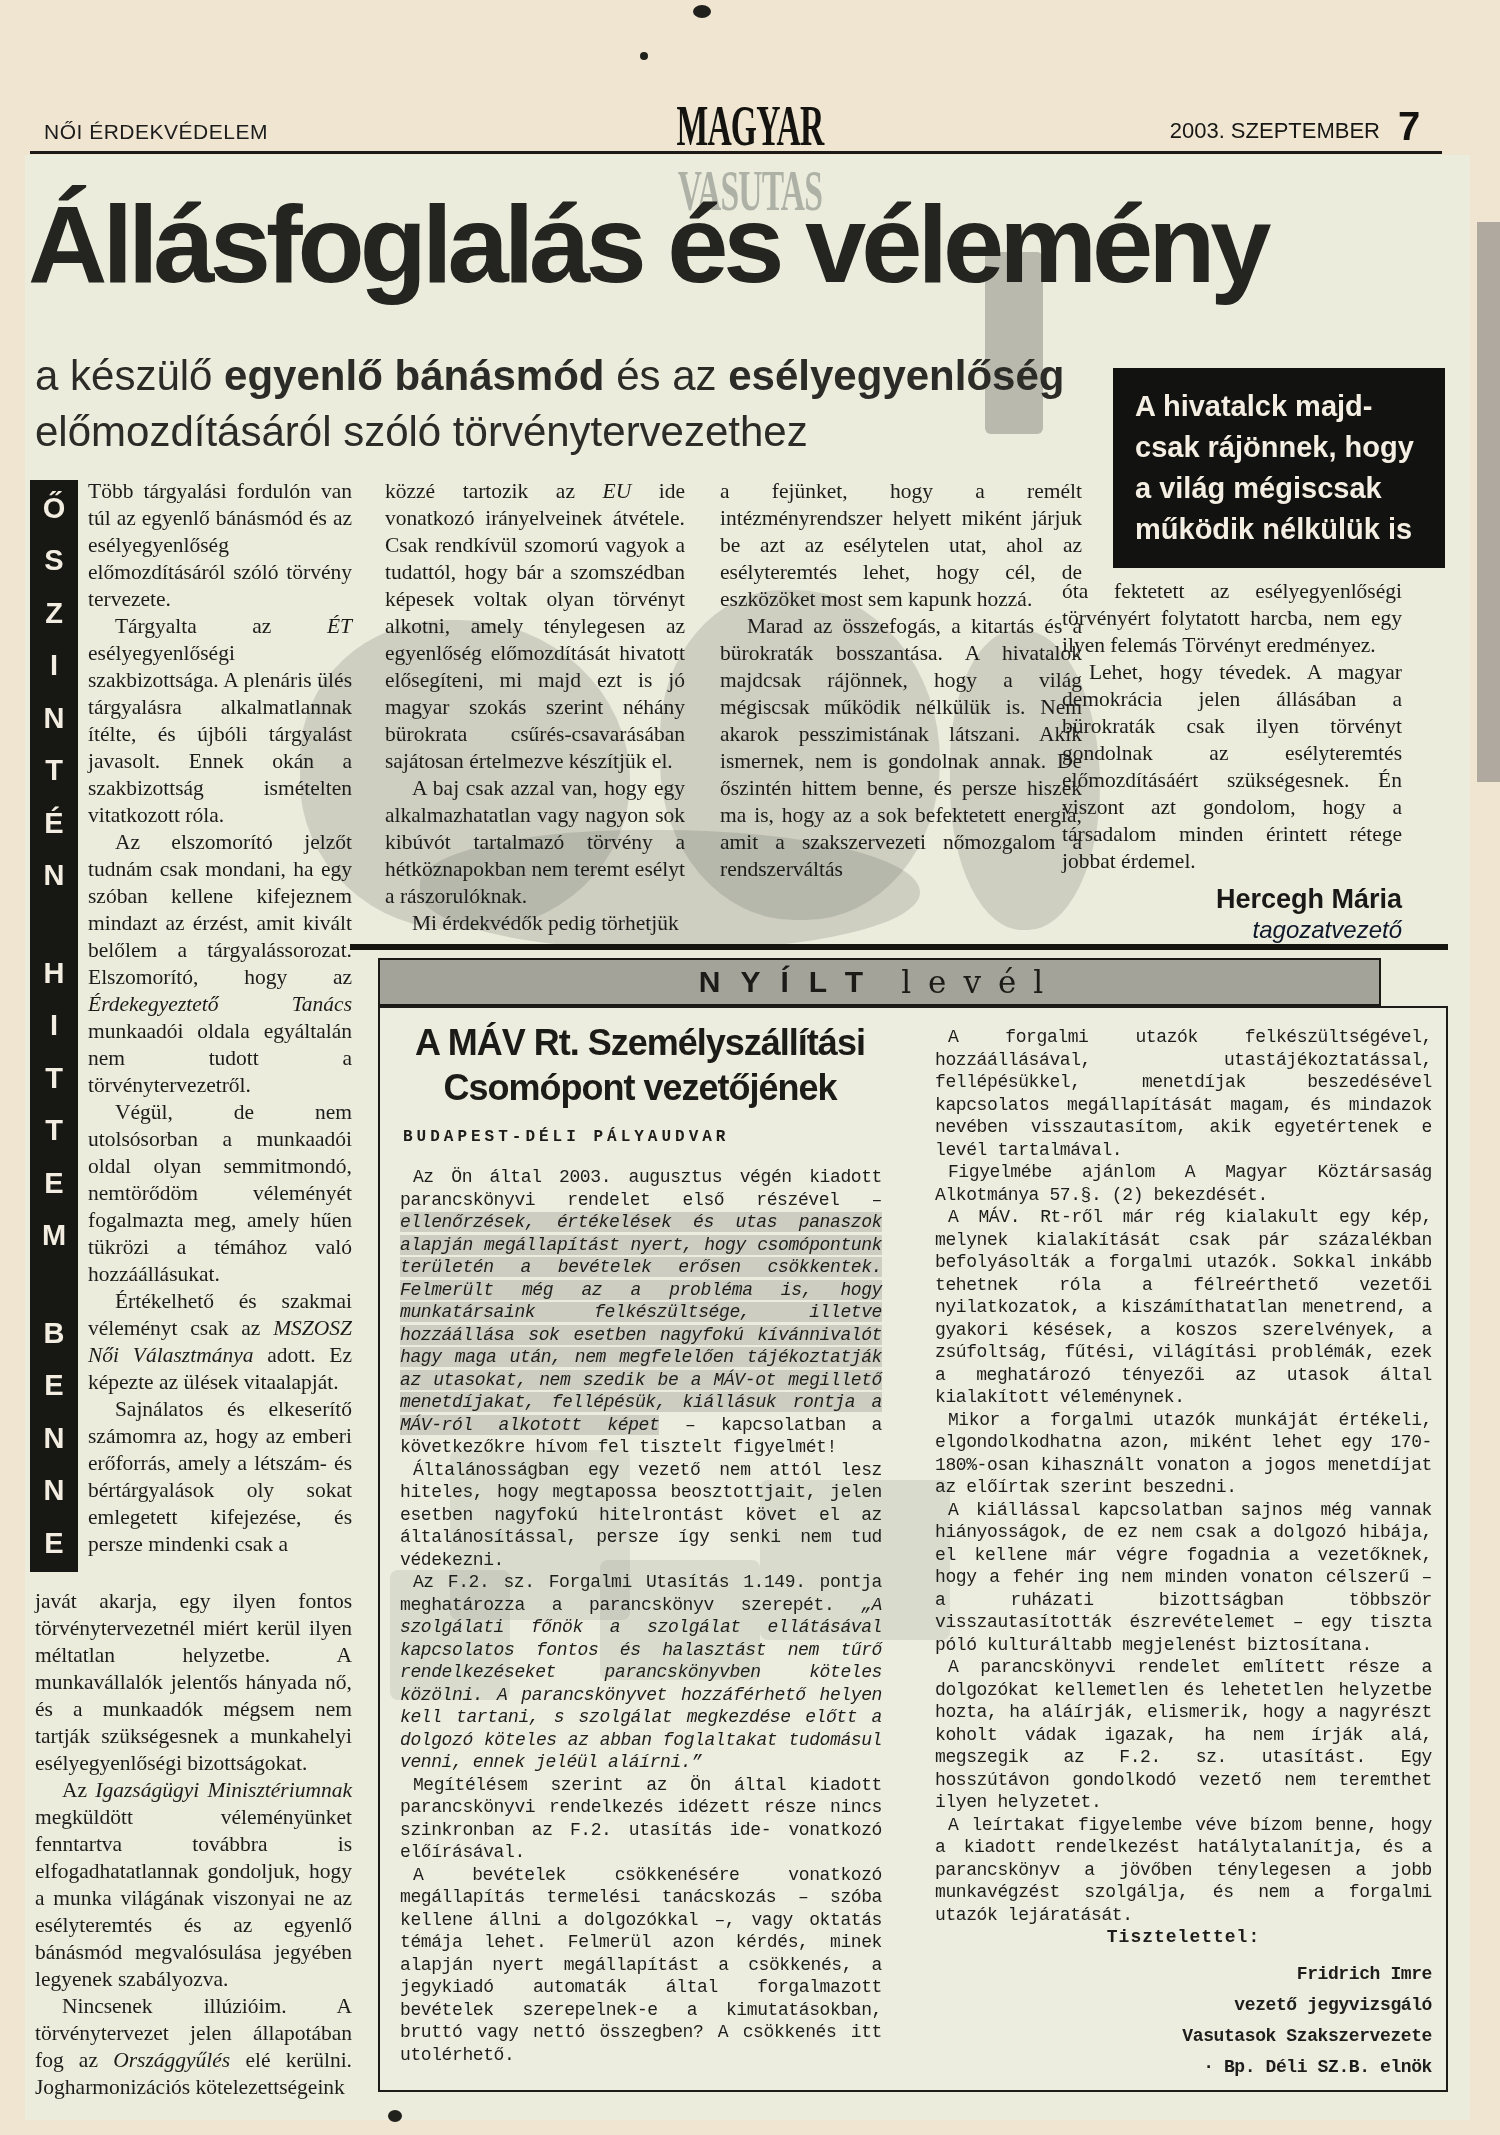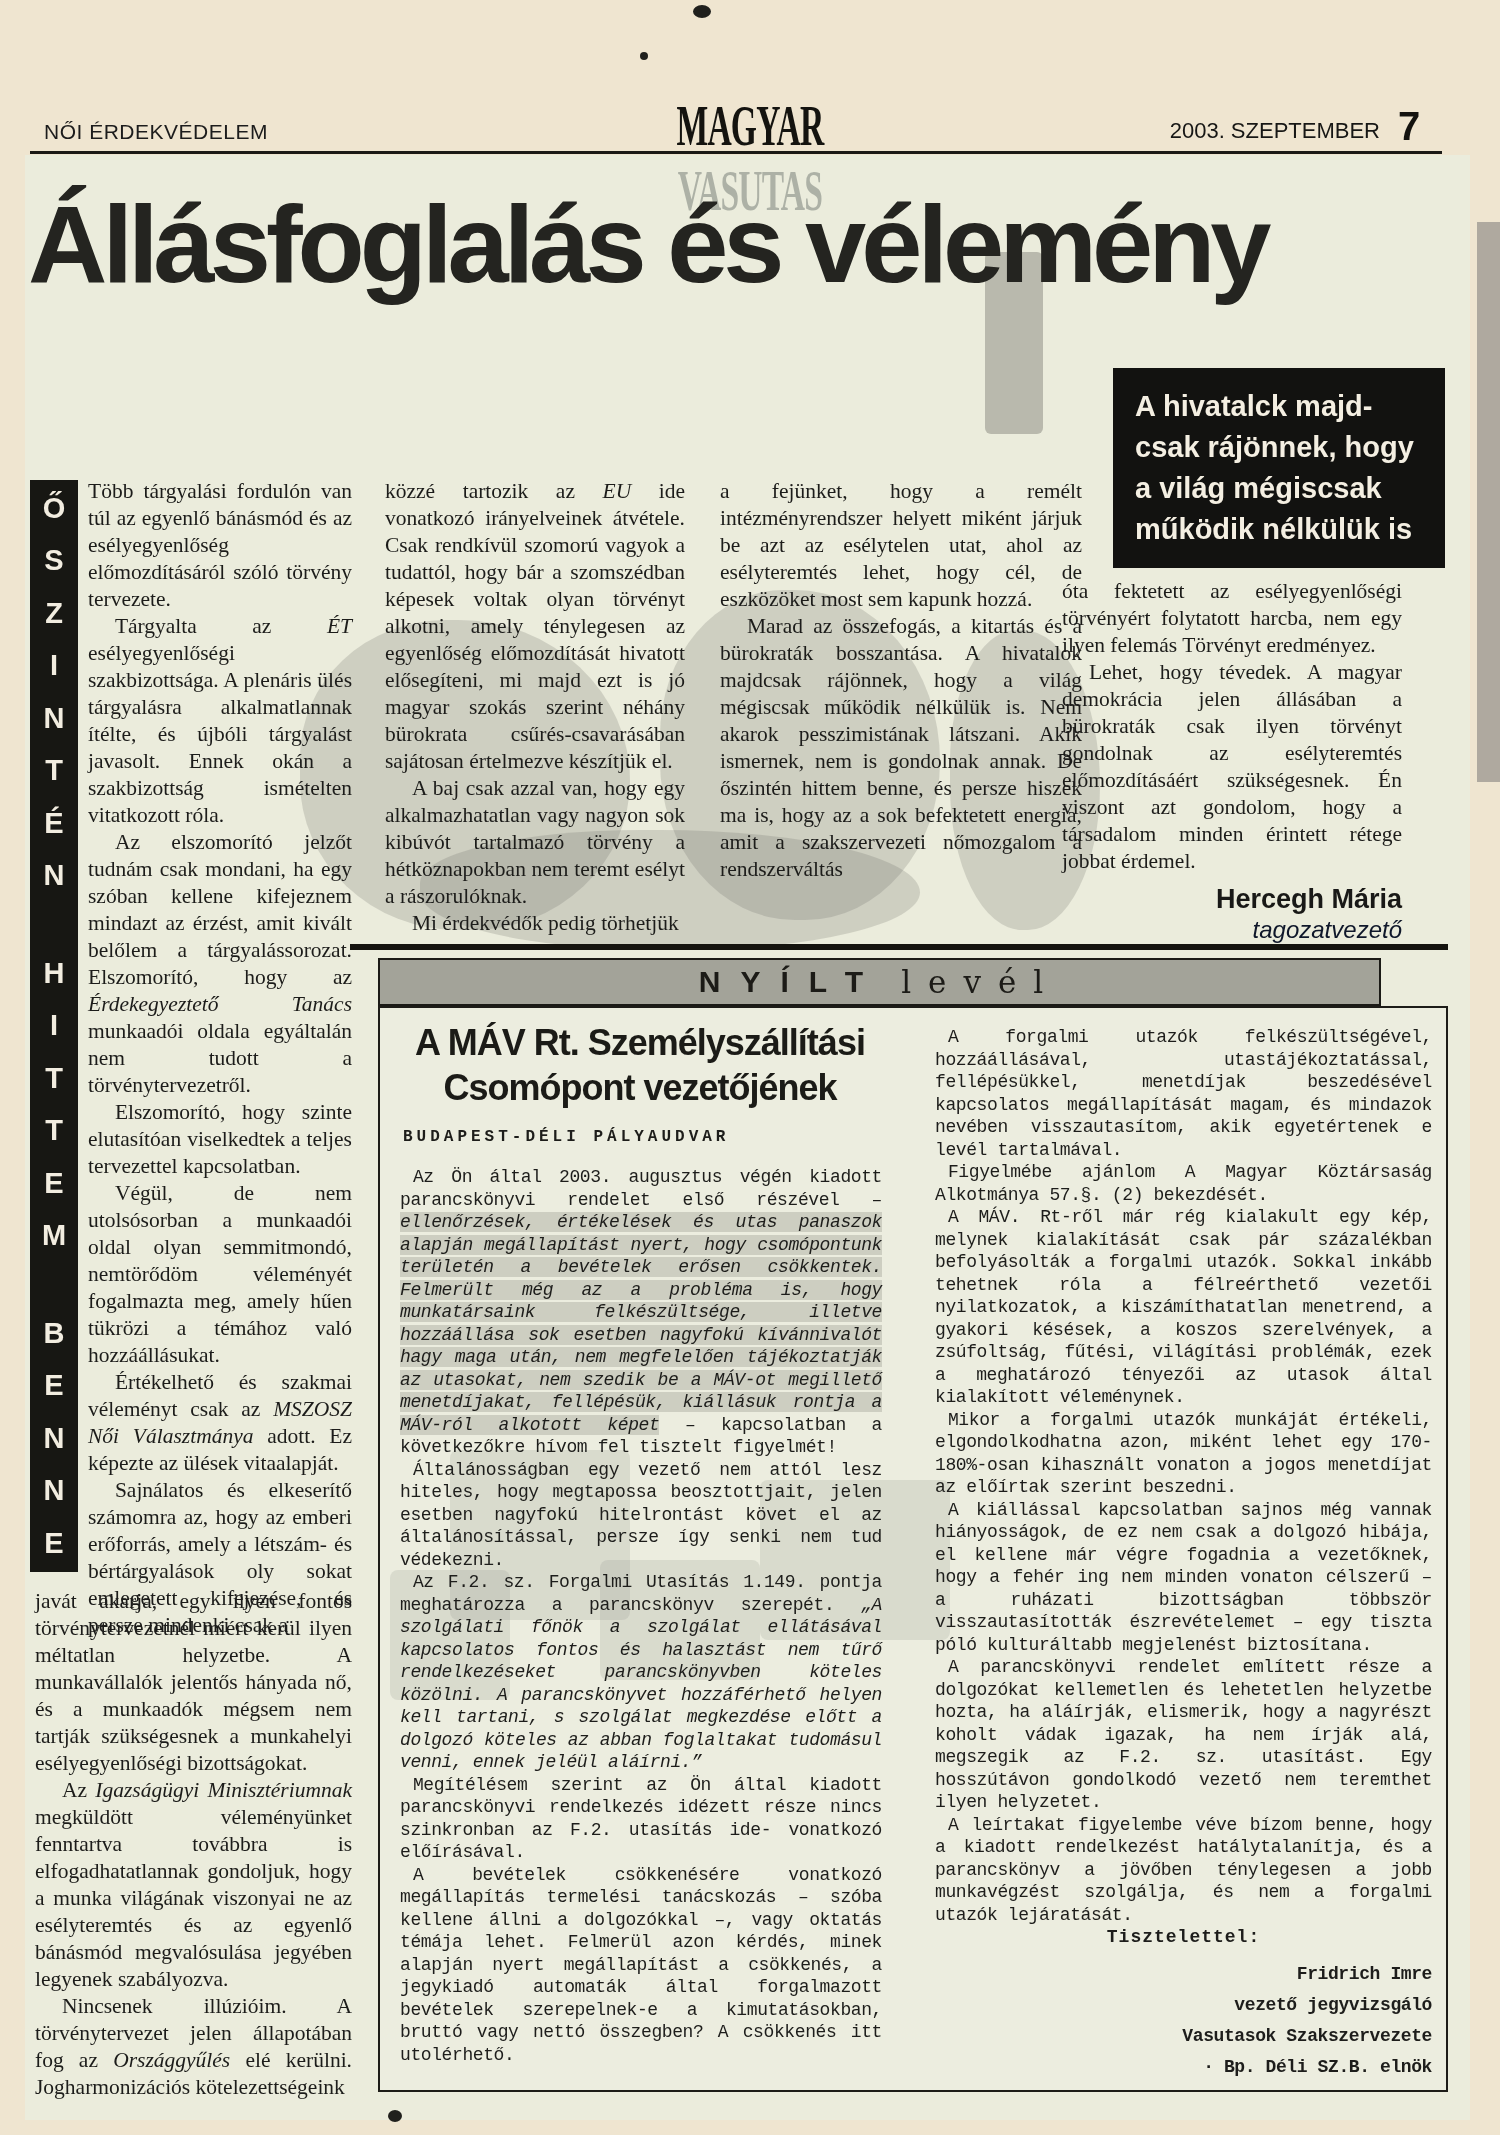--- a/index.html
+++ b/index.html
@@ -85,20 +85,24 @@
   <div class="speck" style="left:640px;top:52px;width:8px;height:8px;"></div>
   <div class="speck" style="left:388px;top:2110px;width:14px;height:12px;"></div>
 
   <div class="abs hdr hdr-left">NŐI ÉRDEKVÉDELEM</div>
   <div class="abs masthead">MAGYAR VASUTAS</div>
   <div class="abs hdr hdr-date">2003. SZEPTEMBER</div>
   <div class="abs hdr pgnum">7</div>
   <div class="abs hdr-rule"></div>
 
   <div class="abs headline">Állásfoglalás és vélemény</div>
+  <div class="abs subhead">
+      <p class="ni"><span>a készülő </span><span class="s-b">egyenlő bánásmód</span><span> és az </span><span class="s-b">esélyegyenlőség</span></p>
+      <p class="ni"><span>előmozdításáról szóló törvénytervezethez</span></p>
+    </div>
 
   <div class="abs pullquote">A hivatalck majd-
 csak rájönnek, hogy
 a világ mégiscsak
 működik nélkülük is</div>
 
   <div class="abs sidebar">
       <div>Ő</div>
       <div>S</div>
       <div>Z</div>
@@ -119,21 +123,20 @@
       <div>E</div>
       <div>N</div>
       <div>N</div>
       <div>E</div>
     </div>
 
   <div class="abs serif-col col1">
       <p class="ni"><span>Több tárgyalási fordulón van túl az egyenlő bánásmód és az esélyegyenlőség előmozdításáról szóló törvény tervezete.</span></p>
       <p><span>Tárgyalta az </span><span class="s-i">ÉT</span><span> esélyegyenlőségi szakbizottsága. A plenáris ülés tárgyalásra alkalmatlannak ítélte, és újbóli tárgyalást javasolt. Ennek okán a szakbizottság ismételten vitatkozott róla.</span></p>
       <p><span>Az elszomorító jelzőt tudnám csak mondani, ha egy szóban kellene kifejeznem mindazt az érzést, amit kivált belőlem a tárgyalássorozat. Elszomorító, hogy az </span><span class="s-i">Érdekegyeztető Tanács</span><span> munkaadói oldala egyáltalán nem tudott a törvénytervezetről.</span></p>
-      <p><span>Elszomorító, hogy szinte elutasítóan viselkedtek a teljes tervezettel kapcsolatban.</span></p>
       <p><span>Végül, de nem utolsósorban a munkaadói oldal olyan semmitmondó, nemtörődöm véleményét fogalmazta meg, amely hűen tükrözi a témához való hozzáállásukat.</span></p>
       <p><span>Értékelhető és szakmai véleményt csak az </span><span class="s-i">MSZOSZ Női Választmánya</span><span> adott. Ez képezte az ülések vitaalapját.</span></p>
       <p><span>Sajnálatos és elkeserítő számomra az, hogy az emberi erőforrás, amely a létszám- és bértárgyalások oly sokat emlegetett kifejezése, és persze mindenki csak a</span></p>
     </div>
   <div class="abs serif-col col2">
       <p class="ni"><span>közzé tartozik az </span><span class="s-i">EU</span><span> ide vonatkozó irányelveinek átvétele. Csak rendkívül szomorú vagyok a tudattól, hogy bár a szomszédban képesek voltak olyan törvényt alkotni, amely ténylegesen az egyenlőség előmozdítását hivatott elősegíteni, mi majd ezt is jó magyar szokás szerint néhány bürokrata csűrés-csavarásában sajátosan értelmezve készítjük el.</span></p>
       <p><span>A baj csak azzal van, hogy egy alkalmazhatatlan vagy nagyon sok kibúvót tartalmazó törvény a hétköznapokban nem teremt esélyt a rászorulóknak.</span></p>
       <p><span>Mi érdekvédők pedig törhetjük</span></p>
     </div>
   <div class="abs serif-col col3">

